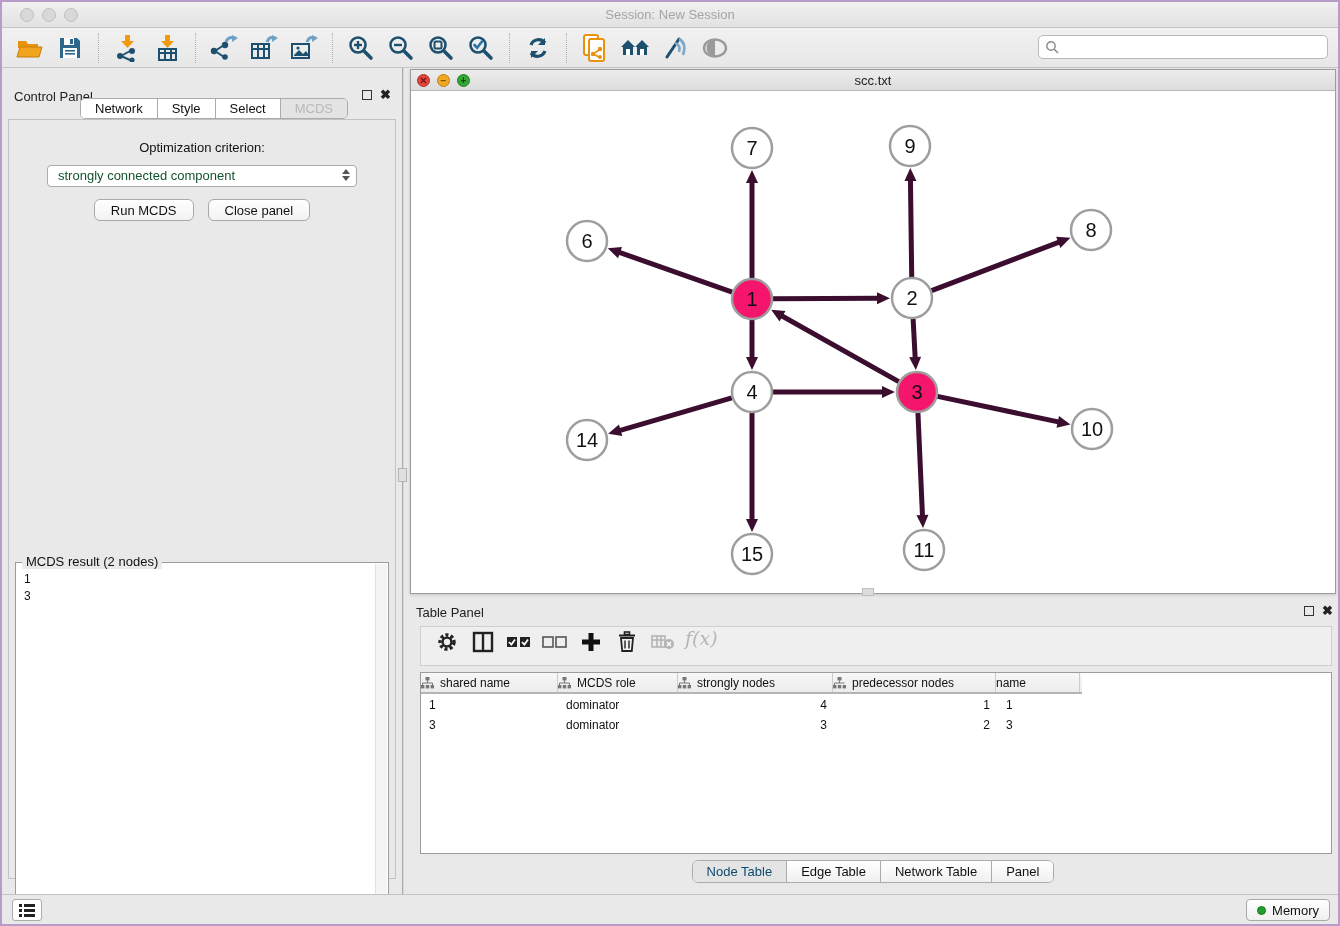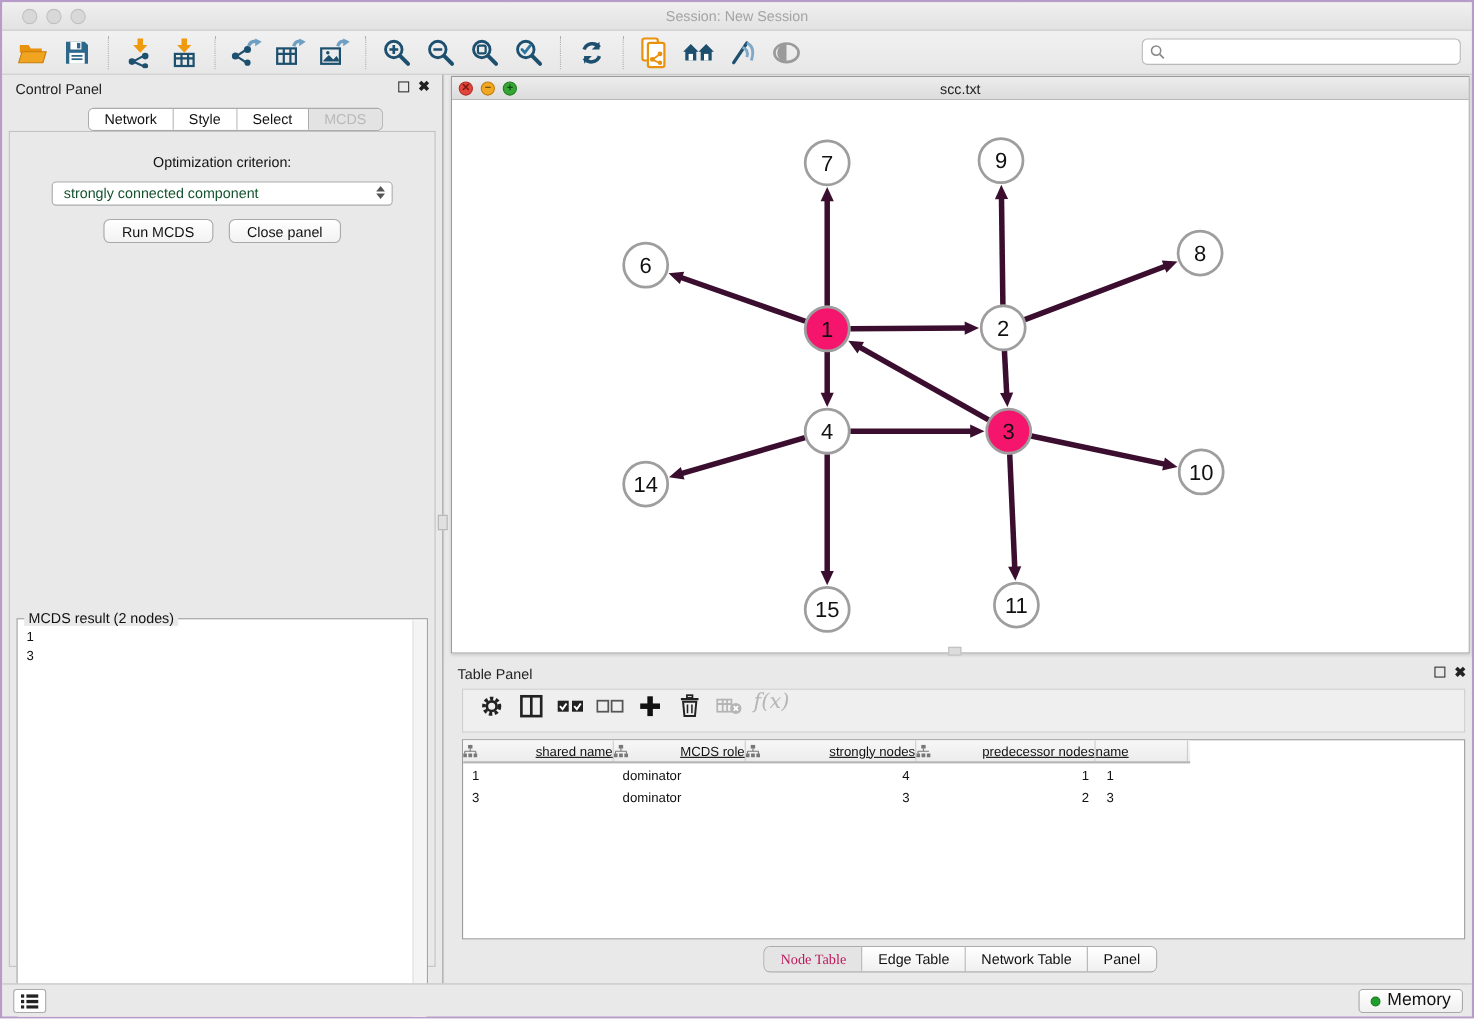--- a/index.html
+++ b/index.html
@@ -27,21 +27,21 @@
   .tbsep { width:1px; height:30px; border-left:1px dotted #AFAFAF; }
   .tbi { width:40px; height:30px; display:flex; align-items:center; justify-content:center; }
   .search-wrap { position:absolute; right:10px; top:7px; }
   .search-input {
     width:290px; height:24px; border:1px solid #B9B9B9; border-radius:5px;
     background:#FFF; font-size:12px; padding:0 6px 0 24px; color:#333; outline:none;
   }
   .search-glass { position:absolute; left:7px; top:5px; }
   
   .control-panel { position:absolute; left:0; top:66px; width:400px; height:826px; background:#E9E9E9; }
-  .cp-header { position:absolute; left:0; top:0; width:100%; height:24px; }
+  .cp-header { position:absolute; left:0; top:16px; width:100%; height:24px; }
   .panel-title { position:absolute; left:12px; top:5px; font-size:13px; color:#222; }
   .float-ico { position:absolute; top:6px; width:10px; height:10px; border:1.5px solid #333; }
   .close-ico { position:absolute; top:3px; font-size:13px; font-weight:bold; color:#222; }
   .cp-tabs { position:absolute; left:78px; top:30px; height:21px; display:flex;
     border:1px solid #ABABAB; border-radius:5px; overflow:hidden; background:#FFF; z-index:2; }
   .cp-tab { padding:2px 14px; font-size:13px; color:#111; background:#FFF;
     border-right:1px solid #ABABAB; line-height:16px; }
   .cp-tab:last-child { border-right:none; }
   .cp-tab.sel { background:#E3E3E3; color:#B9B9B9; }
   .cp-content { position:absolute; left:6px; top:51px; width:388px; height:760px;
@@ -83,44 +83,44 @@
   .net-canvas { position:absolute; left:0; top:21px; width:924px; height:502px; background:#FFF; }
   
   .table-panel { position:absolute; left:402px; top:596px; width:938px; height:296px; background:#E9E9E9; }
   .tp-toolbar { position:absolute; left:16px; top:28px; width:912px; height:40px;
     background:#EFEFEF; border:1px solid #CFCFCF; display:flex; padding-left:8px; }
   .tpi { width:36px; height:30px; display:flex; align-items:center; justify-content:center; }
   .fx-label { font-size:19px; font-style:italic; font-family:"DejaVu Serif", serif; color:#B5B5B5; margin-left:4px; }
   .tp-table { position:absolute; left:16px; top:74px; width:912px; height:182px;
     background:#FFF; border:1px solid #9C9C9C; overflow:hidden; }
   .thead { display:flex; height:21px; border-bottom:2px solid #B5B5B5; width:661px; background:linear-gradient(#F7F7F7,#ECECEC); }
-  .th { display:flex; align-items:center; justify-content:space-between; gap:6px;
-    font-size:12px; color:#111; border-right:1px solid #CCC;text-decoration:underline; }
+  .th { display:flex; align-items:center; justify-content:flex-start; gap:6px;
+    font-size:12px; color:#111; border-right:1px solid #CCC; }
   .trow { display:flex; height:16px; font-size:12px; color:#111; margin-top:4px; }
   .td { overflow:hidden; white-space:nowrap; }
   .c0 { width:137px; padding-left:8px; }
   .c1 { width:120px; padding-left:8px; }
   .c2 { width:155px; text-align:right; padding-right:6px; }
   .c3 { width:163px; text-align:right; padding-right:6px; }
   .c4 { width:84px;  padding-left:10px; }
   .tp-tabs { position:absolute; left:0; top:262px; width:100%; display:flex; justify-content:center; }
   .tp-tabset { display:flex; border:1px solid #ABABAB; border-radius:6px; overflow:hidden; background:#FFF; }
   .tp-tab { padding:3px 14px; font-size:13px; color:#111; background:linear-gradient(#FFF,#F0F0F0);
     border-right:1px solid #ABABAB; }
   .tp-tab:last-child { border-right:none; }
-  .tp-tab.sel { background:#E4E4E4; color:#be185d;font-family:Liberation Serif, serif; }
+  .tp-tab.sel { background:#E4E4E4; color:#0c4a6e; }
   
   .statusbar { position:absolute; left:0; top:892px; width:1336px; height:30px;
     background:#E9E9E9; border-top:1px solid #C2C2C2; }
   .list-btn { position:absolute; left:10px; top:4px; width:30px; height:22px;
     background:#FFF; border:1px solid #ABABAB; border-radius:3px;
     display:flex; align-items:center; justify-content:center; }
   .memory-btn { position:absolute; right:8px; top:4px; height:22px; padding:0 10px;
     background:linear-gradient(#FFF,#F0F0F0); border:1px solid #A9A9A9; border-radius:4px;
-    display:flex; align-items:center; gap:6px; font-size:16px; color:#111; }
+    display:flex; align-items:center; gap:6px; font-size:13px; color:#111; }
   .mem-dot { width:9px; height:9px; border-radius:50%; background:#1F9E2C; border:1px solid #187A21; }
 </style>
 </head>
 <body>
 
 <div class="window">
 
   <div class="titlebar">
     <div class="mac-dot" style="left:18px"></div>
     <div class="mac-dot" style="left:40px"></div>

